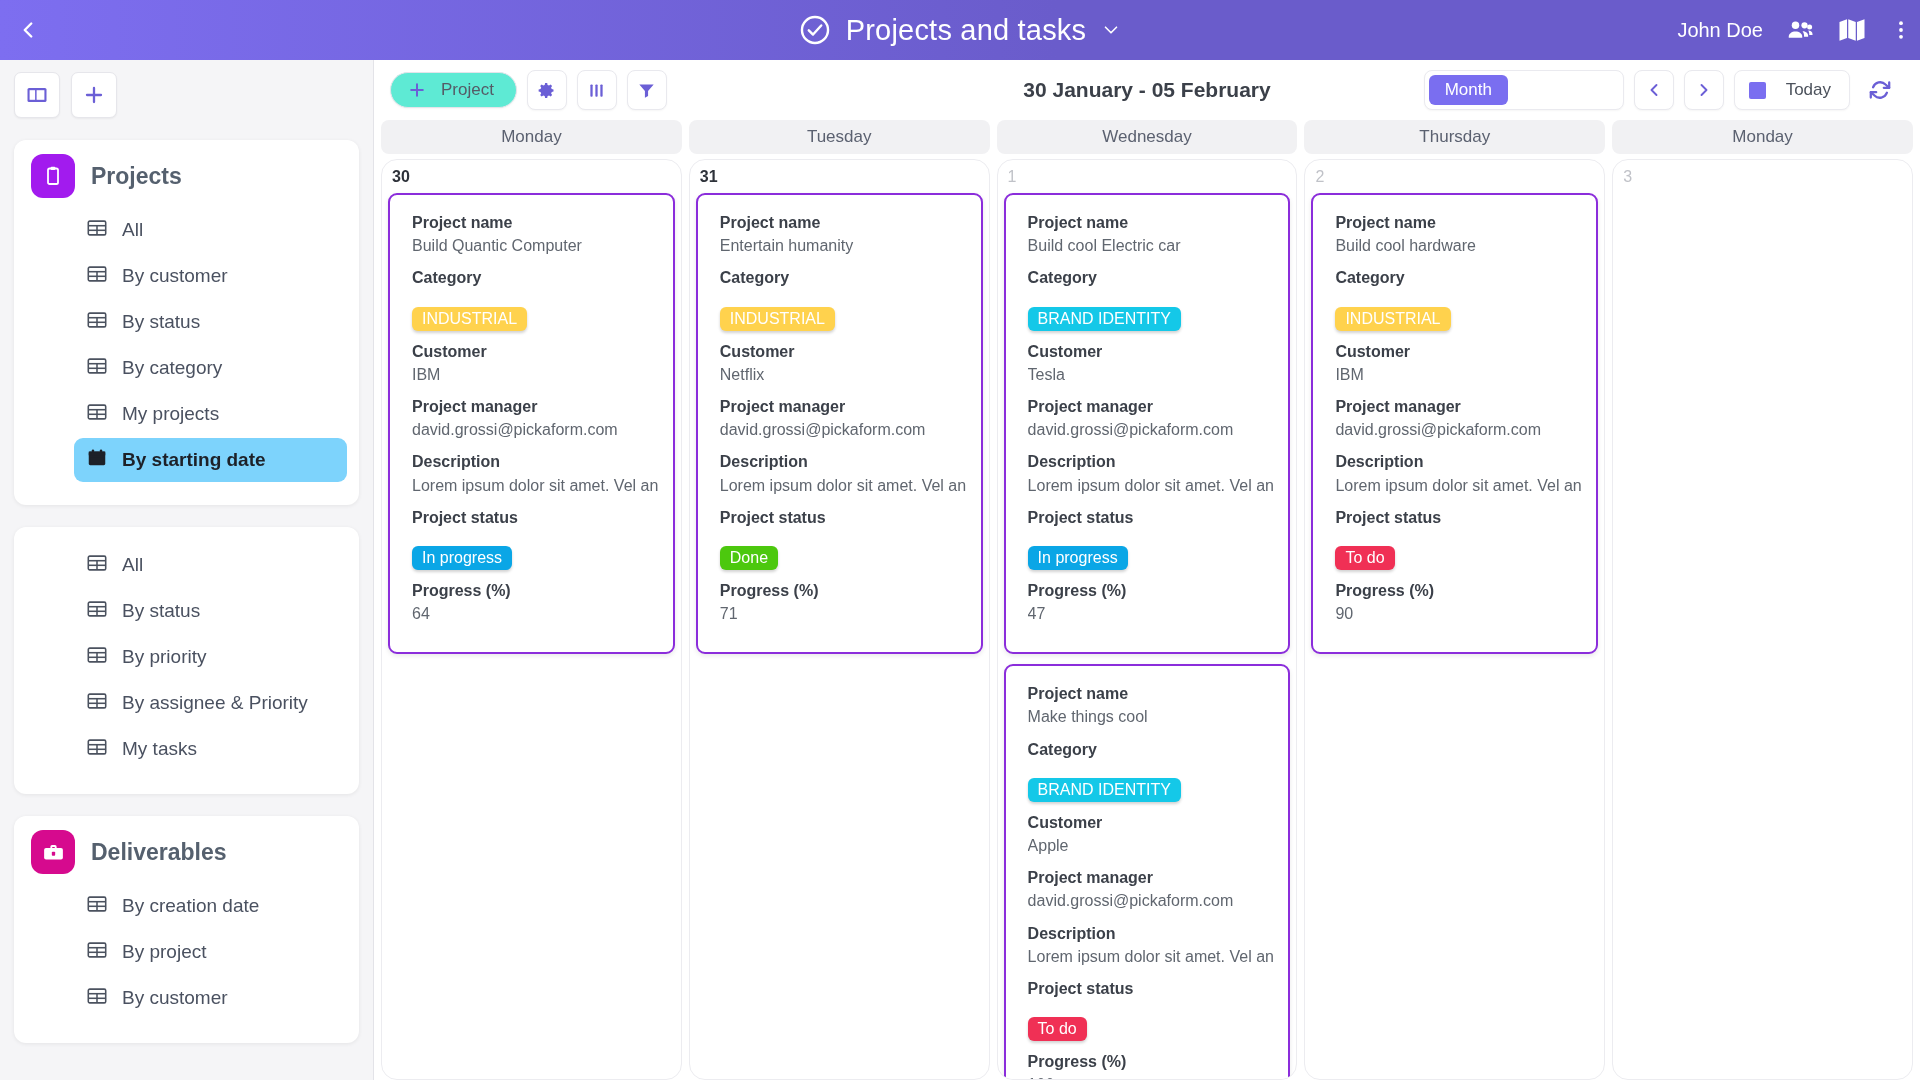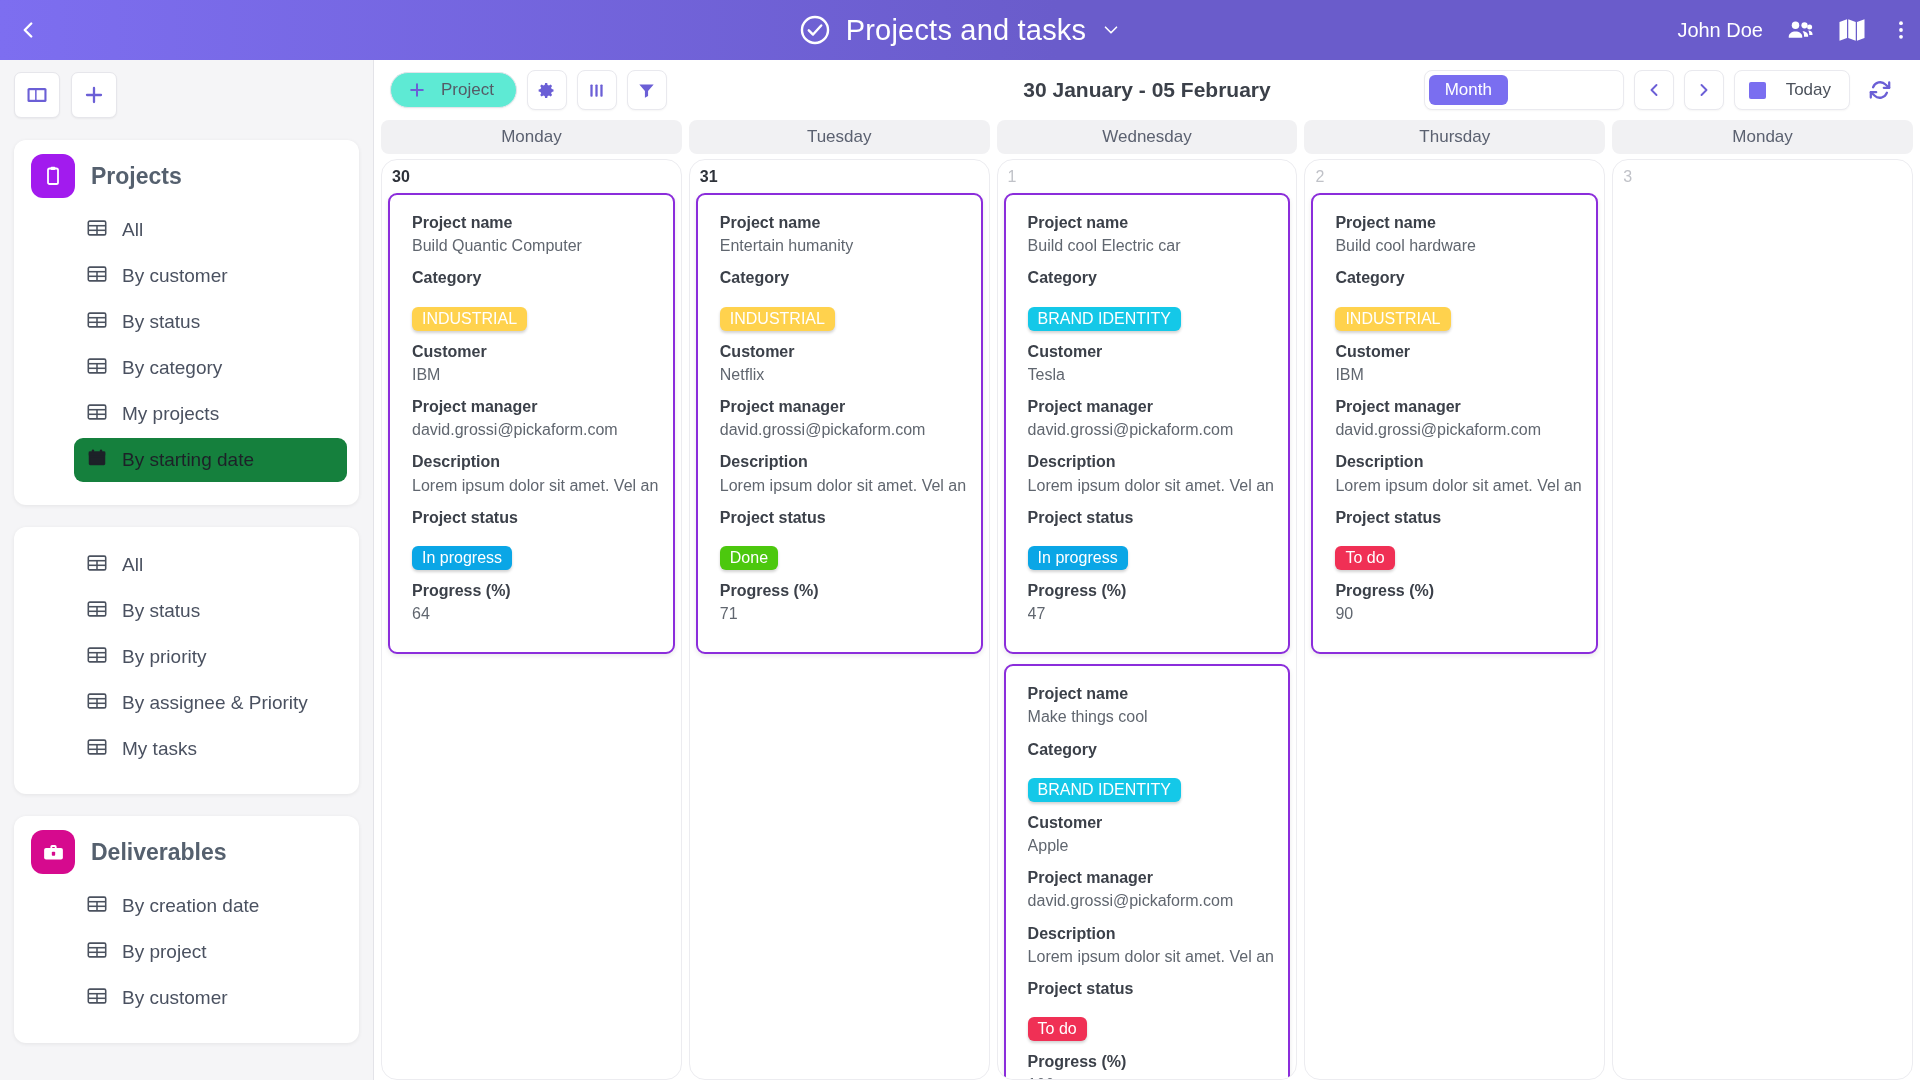--- a/index.html
+++ b/index.html
@@ -68,21 +68,21 @@
     display: flex; align-items: center; justify-content: center;
     flex: 0 0 44px;
   }
   .group-title { font-size: 23px; font-weight: bold; color: #55606e; }
   .nav-item {
     display: flex; align-items: center; gap: 14px;
     padding: 9px 12px; border-radius: 9px;
     margin: 2px 0 2px 48px;
     cursor: pointer;
   }
-  .nav-item.active { background: #15803d; }
+  .nav-item.active { background: #7dd3fc; font-weight: bold; }
   .nav-label { font-size: 19px; color: #4a5160; }
   .nav-item.active .nav-label { color: #1d2128; }
 
   
   .content { flex: 1; display: flex; flex-direction: column; background: #fff; overflow: hidden; }
 
   .toolbar {
     height: 60px; display: flex; align-items: center;
     padding: 0 20px 0 16px; gap: 10px; position: relative;
     background: #fff;

